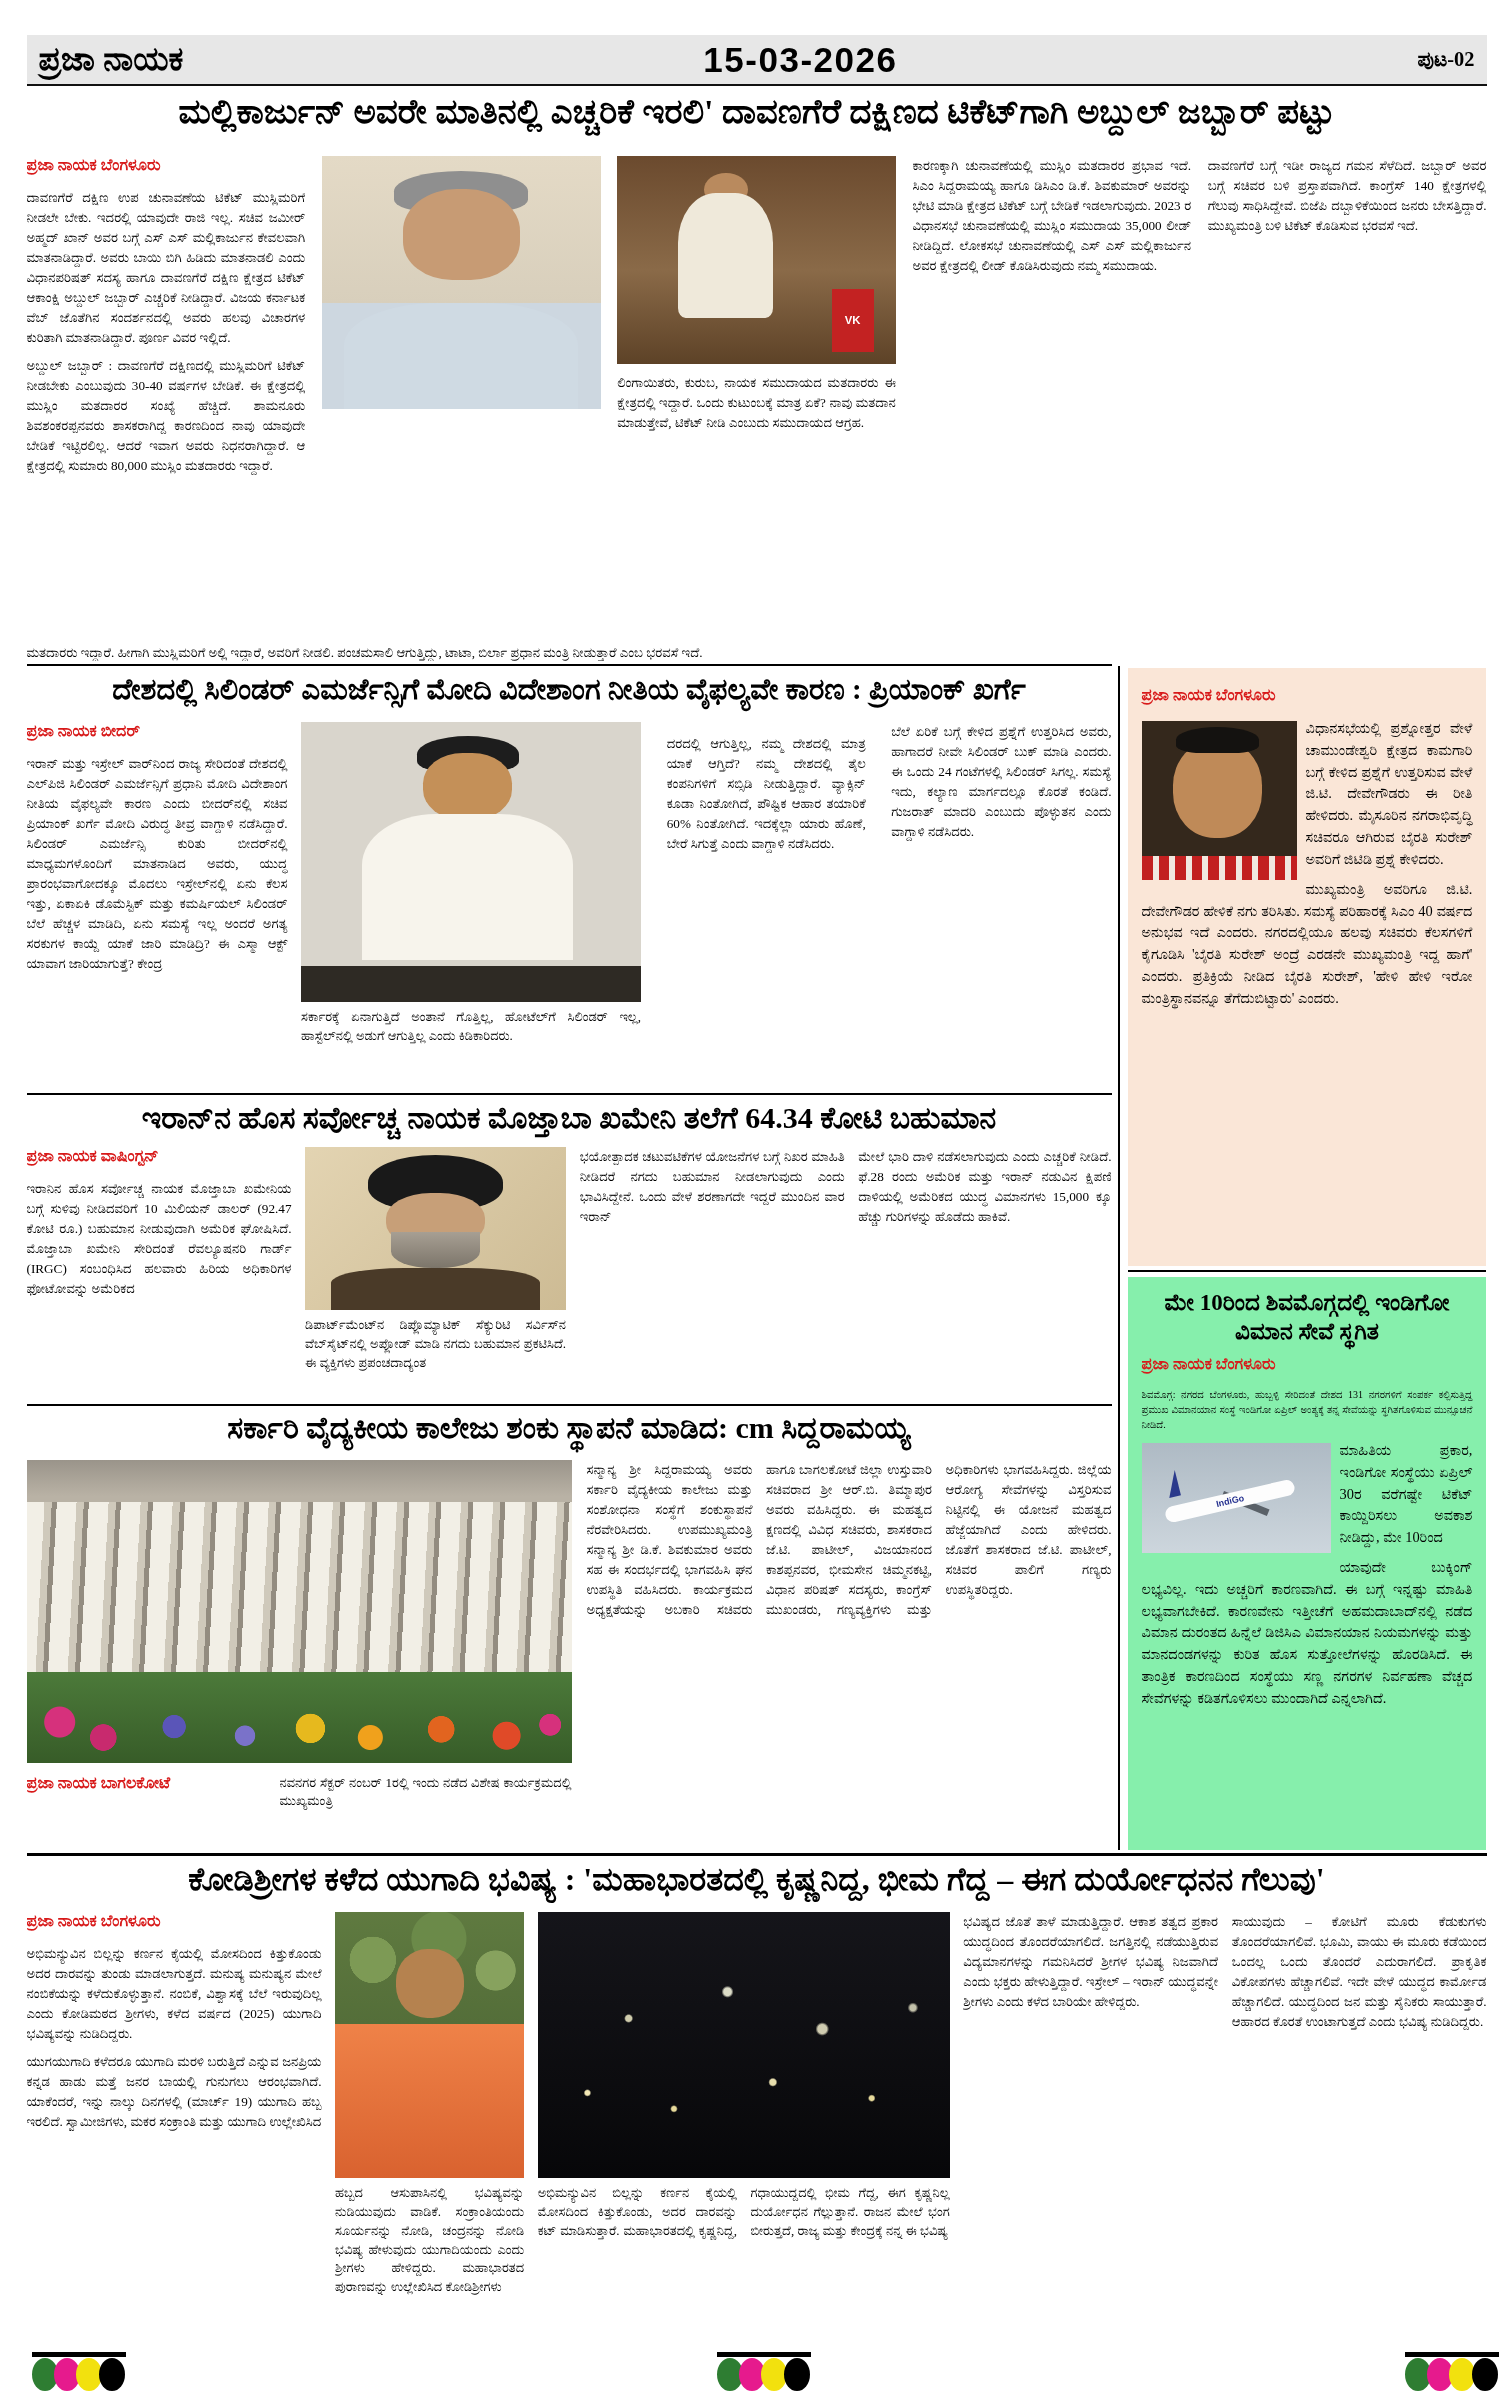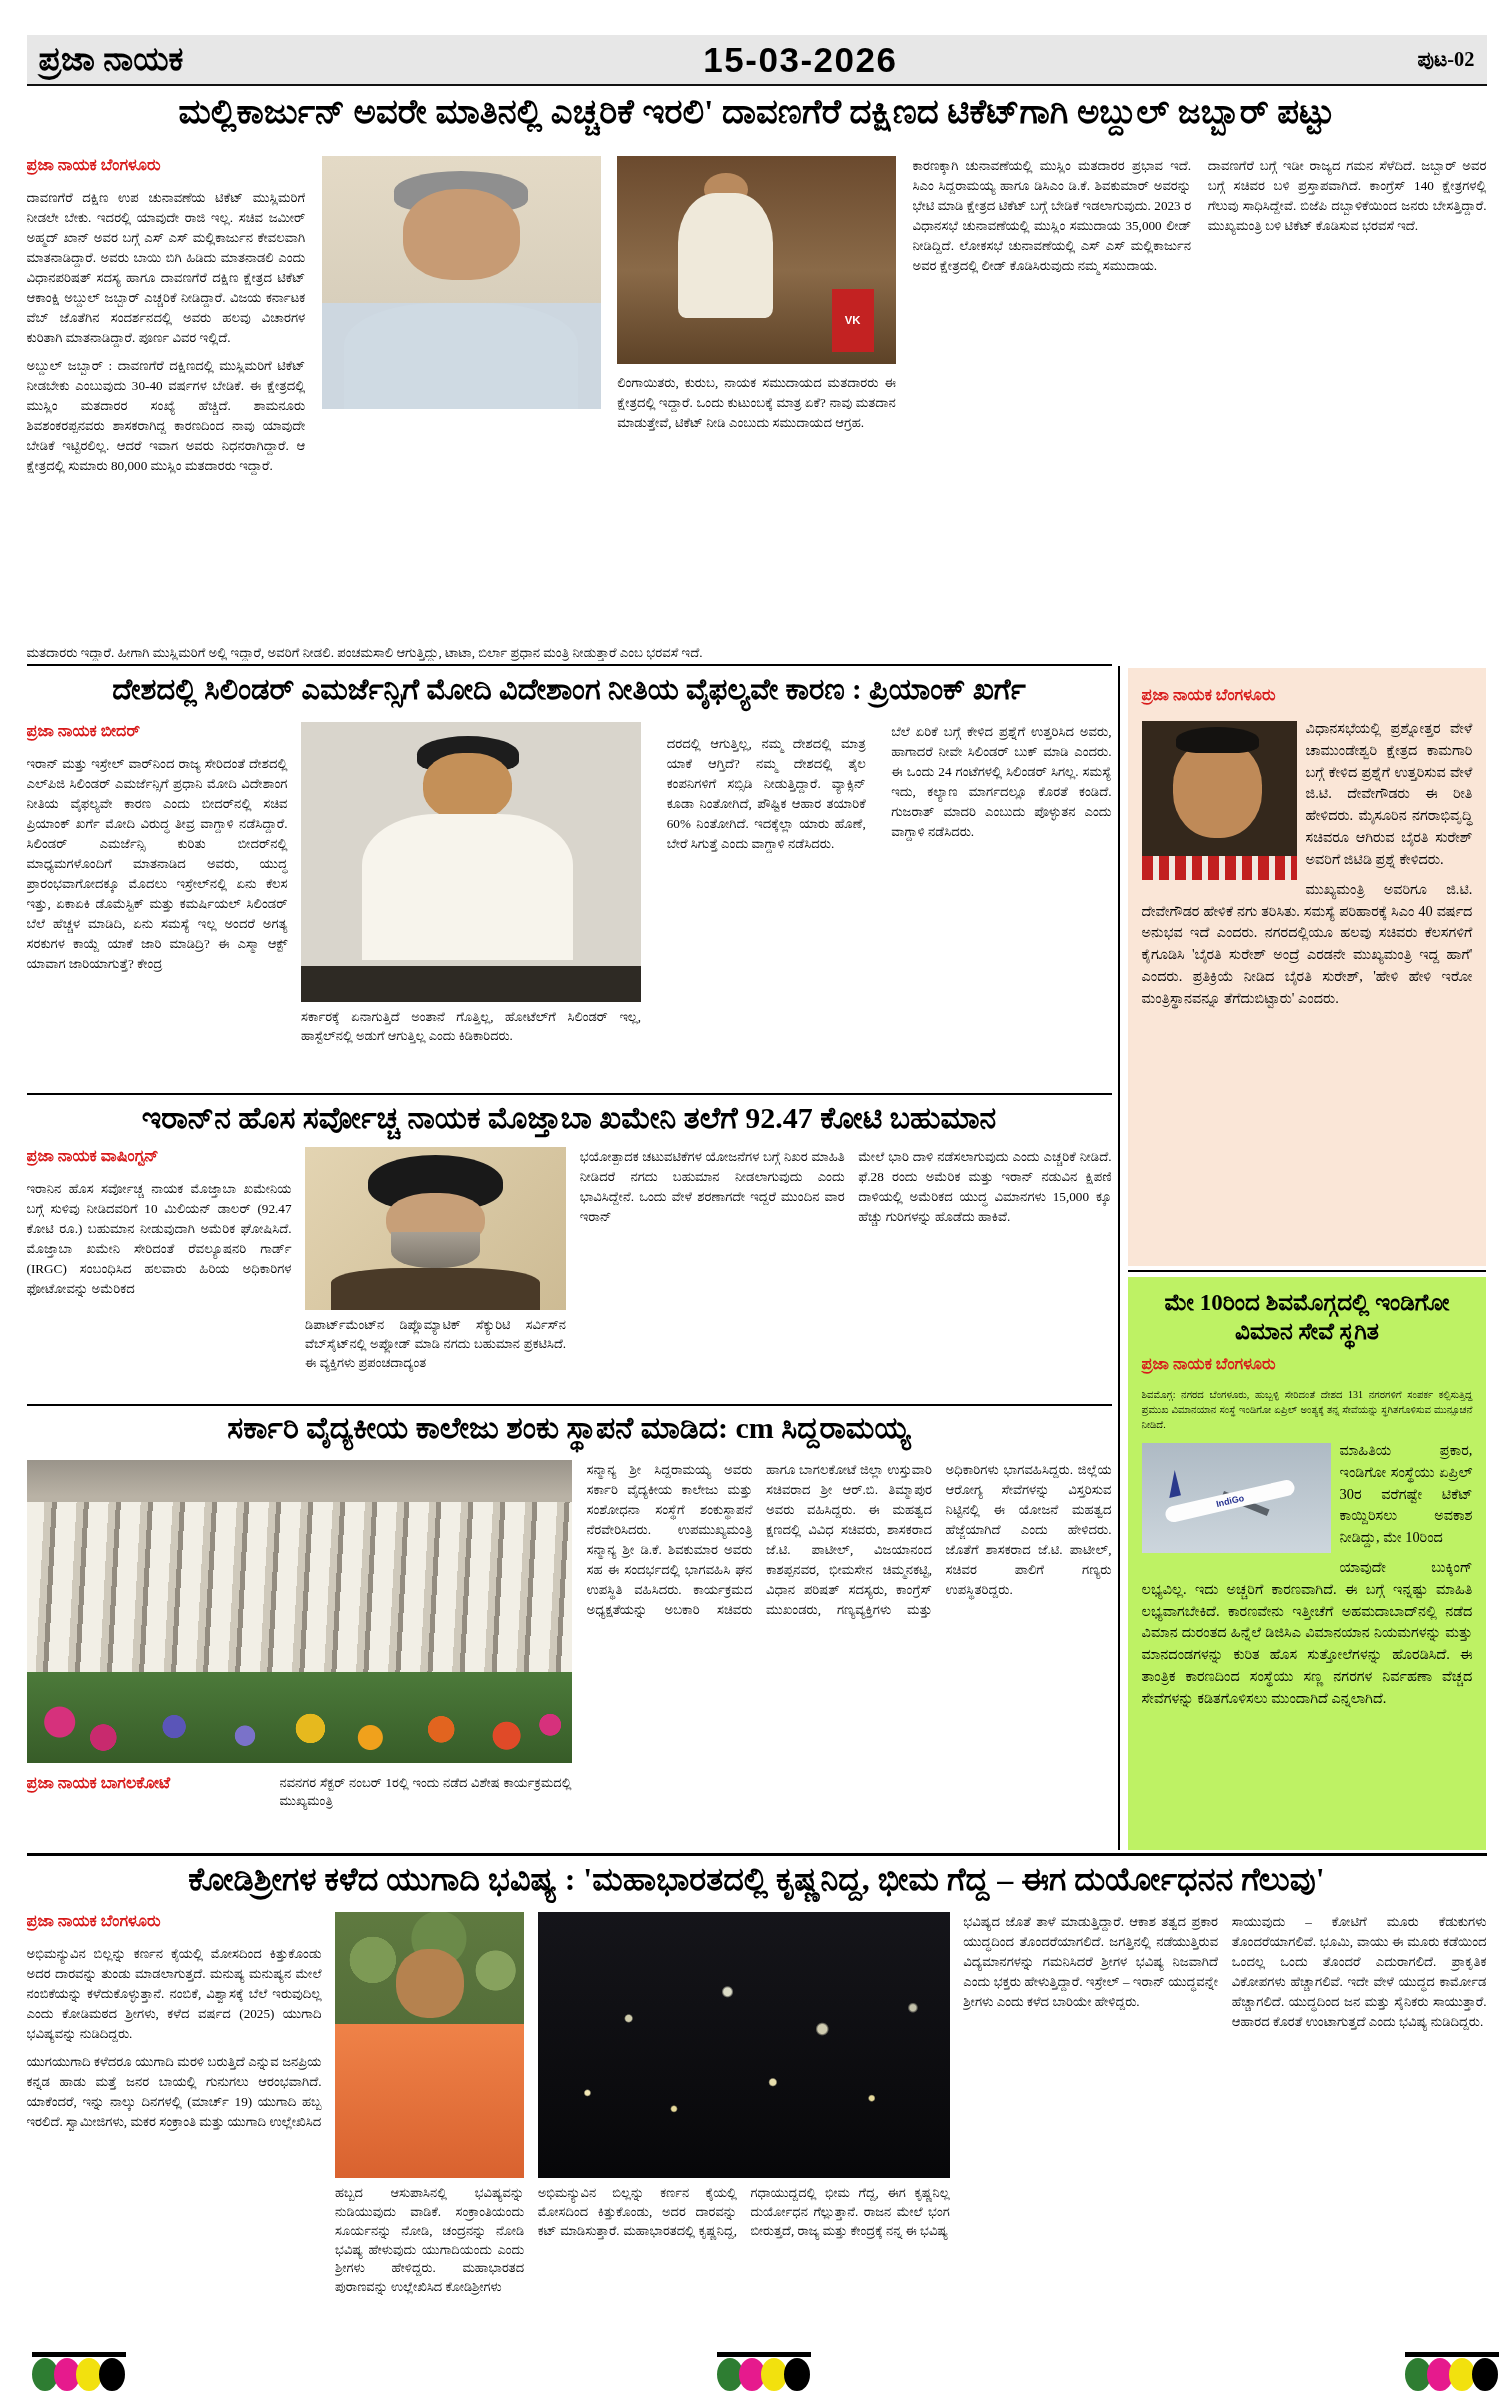--- a/index.html
+++ b/index.html
@@ -16,21 +16,21 @@
   .byline{color:#d81a1a;font-weight:bold;font-size:16px;margin-bottom:13.6px;}
   .bodytext{font-size:13.2px;line-height:1.52;text-align:justify;}
   .cols{display:flex;}
   .hrule{background:#000;}
   .vrule{background:#000;}
   .photo{position:relative;overflow:hidden;}
   .caption{font-size:13px;line-height:1.45;text-align:justify;margin-top:6px;}
   .clip{overflow:hidden;}
   
   .boxA{background:#fae6d7;box-sizing:border-box;padding:10.6px 13.6px;overflow:hidden;}
-  .boxB{background:#bef264;box-sizing:border-box;padding:10.6px 13.6px;overflow:hidden;}
+  .boxB{background:#86efac;box-sizing:border-box;padding:10.6px 13.6px;overflow:hidden;}
   .boxhead{font-weight:bold;text-align:center;line-height:1.3;}
   
   .regmark{width:94px;}
   .regbar{height:5.3px;background:#000;margin-bottom:0.8px;}
   .dots{display:flex;}
   .dot{width:26px;height:33px;border-radius:50%;margin-right:-3.8px;}
   .d-green{background:#2e7d32;}
   .d-mag{background:#e61a8d;}
   .d-yel{background:#f2e10e;}
   .d-blk{background:#000;}
@@ -140,21 +140,21 @@
     <div style="width:223px;" class="clip">
       <p class="bodytext" style="margin:12px;">ದರದಲ್ಲಿ ಆಗುತ್ತಿಲ್ಲ, ನಮ್ಮ ದೇಶದಲ್ಲಿ ಮಾತ್ರ ಯಾಕೆ ಆಗ್ತಿದೆ? ನಮ್ಮ ದೇಶದಲ್ಲಿ ತೈಲ ಕಂಪನಿಗಳಿಗೆ ಸಬ್ಸಿಡಿ ನೀಡುತ್ತಿದ್ದಾರೆ. ವ್ಯಾಕ್ಸಿನ್ ಕೂಡಾ ನಿಂತೋಗಿದೆ, ಪೌಷ್ಟಿಕ ಆಹಾರ ತಯಾರಿಕೆ 60% ನಿಂತೋಗಿದೆ. ಇದಕ್ಕೆಲ್ಲಾ ಯಾರು ಹೊಣೆ, ಬೇರೆ ಸಿಗುತ್ತೆ ಎಂದು ವಾಗ್ದಾಳಿ ನಡೆಸಿದರು.</p>
     </div>
     <div style="flex:1;" class="clip">
       <p class="bodytext" style="margin:0;">ಬೆಲೆ ಏರಿಕೆ ಬಗ್ಗೆ ಕೇಳಿದ ಪ್ರಶ್ನೆಗೆ ಉತ್ತರಿಸಿದ ಅವರು, ಹಾಗಾದರೆ ನೀವೇ ಸಿಲಿಂಡರ್ ಬುಕ್ ಮಾಡಿ ಎಂದರು. ಈ ಒಂದು 24 ಗಂಟೆಗಳಲ್ಲಿ ಸಿಲಿಂಡರ್ ಸಿಗಲ್ಲ. ಸಮಸ್ಯೆ ಇದು, ಕಲ್ಯಾಣ ಮಾರ್ಗದಲ್ಲೂ ಕೊರತೆ ಕಂಡಿದೆ. ಗುಜರಾತ್ ಮಾದರಿ ಎಂಬುದು ಪೊಳ್ಳುತನ ಎಂದು ವಾಗ್ದಾಳಿ ನಡೆಸಿದರು.</p>
     </div>
   </div>
 
   <div class="abs hrule" style="left:26.5px;top:1093px;width:1085px;height:2.3px;"></div>
 
-  <div class="abs h1" style="left:26.5px;top:1101px;width:1085px;height:41px;font-size:30px;">ಇರಾನ್‌ನ ಹೊಸ ಸರ್ವೋಚ್ಚ ನಾಯಕ ಮೊಜ್ತಾಬಾ ಖಮೇನಿ ತಲೆಗೆ 92.47 ಕೋಟಿ ಬಹುಮಾನ</div>
+  <div class="abs h1" style="left:26.5px;top:1101px;width:1085px;height:41px;font-size:30px;">ಇರಾನ್‌ನ ಹೊಸ ಸರ್ವೋಚ್ಚ ನಾಯಕ ಮೊಜ್ತಾಬಾ ಖಮೇನಿ ತಲೆಗೆ 64.34 ಕೋಟಿ ಬಹುಮಾನ</div>
   <div class="abs cols clip" style="left:26.5px;top:1147px;width:1085px;height:251px;gap:13.6px;">
     <div style="width:265px;" class="clip">
       <div class="byline">ಪ್ರಜಾ ನಾಯಕ ವಾಷಿಂಗ್ಟನ್</div>
       <p class="bodytext" style="margin:0;">ಇರಾನಿನ ಹೊಸ ಸರ್ವೋಚ್ಚ ನಾಯಕ ಮೊಜ್ತಾಬಾ ಖಮೇನಿಯ ಬಗ್ಗೆ ಸುಳಿವು ನೀಡಿದವರಿಗೆ 10 ಮಿಲಿಯನ್ ಡಾಲರ್ (92.47 ಕೋಟಿ ರೂ.) ಬಹುಮಾನ ನೀಡುವುದಾಗಿ ಅಮೆರಿಕ ಘೋಷಿಸಿದೆ. ಮೊಜ್ತಾಬಾ ಖಮೇನಿ ಸೇರಿದಂತೆ ರೆವಲ್ಯೂಷನರಿ ಗಾರ್ಡ್ (IRGC) ಸಂಬಂಧಿಸಿದ ಹಲವಾರು ಹಿರಿಯ ಅಧಿಕಾರಿಗಳ ಫೋಟೋವನ್ನು ಅಮೆರಿಕದ</p>
     </div>
     <div style="width:261px;" class="clip">
       <div class="photo ph-cleric" style="width:100%;height:163px;">
         <div class="turban"></div>
           <div class="face"></div>
           <div class="beard"></div>

